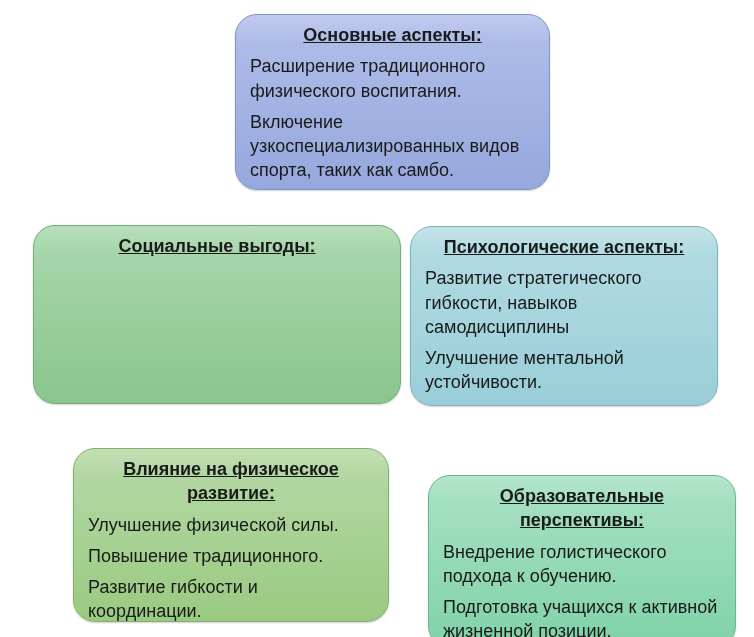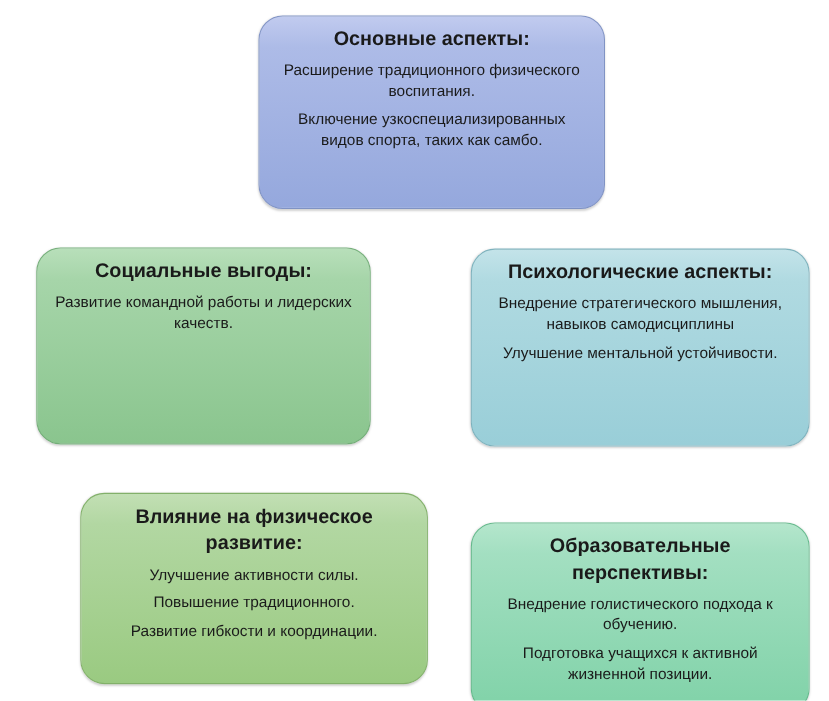--- a/index.html
+++ b/index.html
@@ -25,59 +25,59 @@
     box-shadow: 0 1px 2px rgba(0,0,0,0.18);
     overflow: hidden;
   }
   .card-title {
     font-weight: 700;
     font-size: 18px;
     line-height: 1.35;
     text-align: center;
     margin: 2px 0 4px 0;
     white-space: pre-line;
+    text-decoration: underline;
   }
   .card p {
-    font-size: 14px;
+    font-size: 18px;
     line-height: 1.35;
     margin: 7px 0 0 0;
-    text-align: center;
+    text-align: left;
   }
   #card-main        { left: 235px; top: 14px;  width: 315px; height: 176px; }
-  #card-social      { left: 33px;  top: 225px; width: 304px; height: 179px; }
-  #card-psych       { left: 428px; top: 226px; width: 308px; height: 180px; }
+  #card-social      { left: 33px;  top: 225px; width: 368px; height: 179px; }
+  #card-psych       { left: 410px; top: 226px; width: 308px; height: 180px; }
   #card-physical    { left: 33px;  top: 448px; width: 316px; height: 174px; }
   #card-educational { left: 428px; top: 475px; width: 308px; height: 173px; }
 </style>
 </head>
 <body>
 
 <div class="canvas">
 
   <div id="card-main" class="card" style="background: linear-gradient(rgb(193, 203, 239) 0%, rgb(173, 187, 231) 16%, rgb(149, 168, 221) 100%); border-color: rgb(128, 147, 196);">
     <div class="card-title">Основные аспекты:</div>
     <p>Расширение традиционного физического воспитания.</p>
     <p>Включение узкоспециализированных видов спорта, таких как самбо.</p>
   </div>
 
   <div id="card-social" class="card" style="background: linear-gradient(rgb(184, 223, 186) 0%, rgb(166, 213, 169) 16%, rgb(138, 197, 142) 100%); border-color: rgb(115, 173, 120);">
     <div class="card-title">Социальные выгоды:</div>
-    <p>Развитие командной работы и лидерских качеств.</p>
   </div>
 
   <div id="card-psych" class="card" style="background: linear-gradient(rgb(195, 227, 233) 0%, rgb(176, 218, 225) 16%, rgb(153, 206, 216) 100%); border-color: rgb(126, 178, 189);">
     <div class="card-title">Психологические аспекты:</div>
-    <p>Внедрение стратегического мышления, навыков самодисциплины</p>
+    <p>Развитие стратегического гибкости, навыков самодисциплины</p>
     <p>Улучшение ментальной устойчивости.</p>
   </div>
 
   <div id="card-physical" class="card" style="background: linear-gradient(rgb(194, 223, 180) 0%, rgb(178, 215, 162) 16%, rgb(154, 202, 129) 100%); border-color: rgb(130, 176, 106); margin-left: 40px;">
     <div class="card-title">Влияние на физическое
 развитие:</div>
-    <p>Улучшение активности силы.</p>
+    <p>Улучшение физической силы.</p>
     <p>Повышение традиционного.</p>
     <p>Развитие гибкости и координации.</p>
   </div>
 
   <div id="card-educational" class="card" style="background: linear-gradient(rgb(180, 230, 204) 0%, rgb(163, 223, 193) 16%, rgb(128, 210, 168) 100%); border-color: rgb(101, 185, 140);">
     <div class="card-title">Образовательные
 перспективы:</div>
     <p>Внедрение голистического подхода к обучению.</p>
     <p>Подготовка учащихся к активной жизненной позиции.</p>
   </div>

